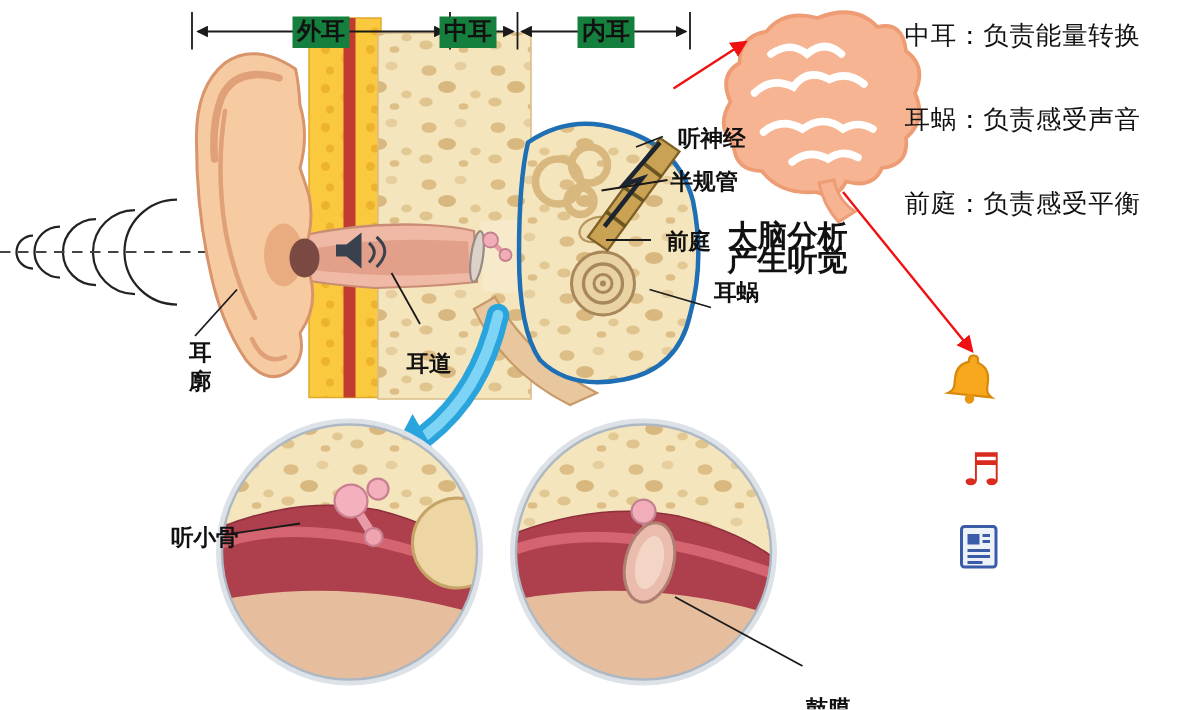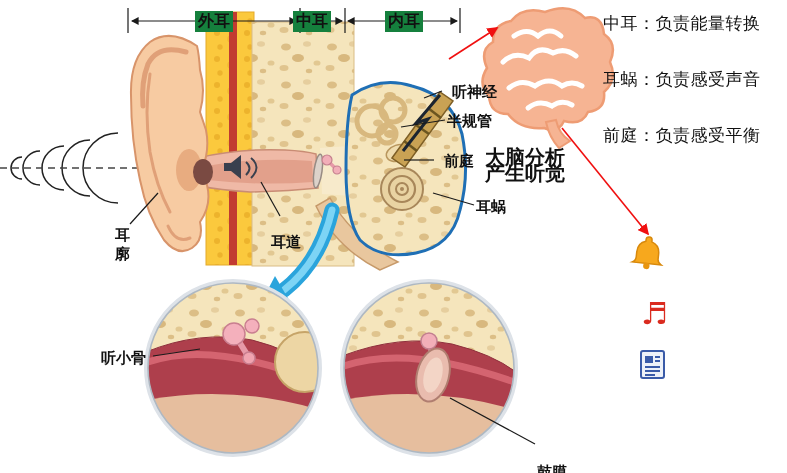--- a/index.html
+++ b/index.html
@@ -2,21 +2,21 @@
 <html><head>
 <meta charset="utf-8">
 <style>
   html,body{margin:0;padding:0;background:#fff;}
   #canvas{position:relative;width:787px;height:473px;background:#fff;overflow:hidden;
           font-family:"DejaVu Sans","Liberation Sans",sans-serif;color:#111;}
   #art{position:absolute;left:0;top:0;z-index:1;}
   .lbl{position:absolute;font-size:15px;font-weight:bold;line-height:1.2;white-space:nowrap;z-index:3;}
   .dim{position:absolute;top:11px;font-size:16px;font-weight:bold;background:#15803d;padding:0 3px;z-index:3;white-space:nowrap;}
   .note{position:absolute;left:603px;font-size:17px;font-weight:500;letter-spacing:.5px;z-index:3;white-space:nowrap;}
-  .stacked{width:19px;white-space:normal;line-height:1.25;}
+  .stacked{width:19px;white-space:normal;line-height:1.25;margin-left:11px;}
   .braincap{position:absolute;left:485px;font-size:20px;font-weight:bold;z-index:3;white-space:nowrap;}
   .music{position:absolute;left:641px;top:299px;font-size:30px;line-height:1;color:#DA2B1F;z-index:3;font-weight:bold;}
 </style>
 </head>
 <body>
 
 <div id="canvas">
 
   <svg id="art" width="787" height="473" viewBox="0 0 787 473">
     <defs>
@@ -195,24 +195,24 @@
     </g>
   </svg>
 
   <div class="dim" style="left:195px">外耳</div>
   <div class="dim" style="left:293px">中耳</div>
   <div class="dim" style="left:385px">内耳</div>
 
   <div class="lbl" style="left:452px;top:83px">听神经</div>
   <div class="lbl" style="left:447px;top:112px">半规管</div>
   <div class="lbl" style="left:444px;top:152px">前庭</div>
-  <div class="lbl" style="left:476px;top:198px">耳蜗</div>
+  <div class="lbl" style="left:476px;top:186px">耳蜗</div>
   <div class="lbl stacked" style="left:115px;top:226px">耳廓</div>
   <div class="lbl" style="left:271px;top:233px">耳道</div>
-  <div class="lbl" style="left:101px;top:349px">听小骨</div>
+  <div class="lbl" style="left:114px;top:349px">听小骨</div>
   <div class="lbl" style="left:537px;top:463px">鼓膜</div>
 
   <div class="braincap" style="top:144px">大脑分析</div>
   <div class="braincap" style="top:160px">产生听觉</div>
 
   <div class="note" style="top:12px">中耳：负责能量转换</div>
   <div class="note" style="top:68px">耳蜗：负责感受声音</div>
   <div class="note" style="top:124px">前庭：负责感受平衡</div>
 
   <div class="music">♬</div>

